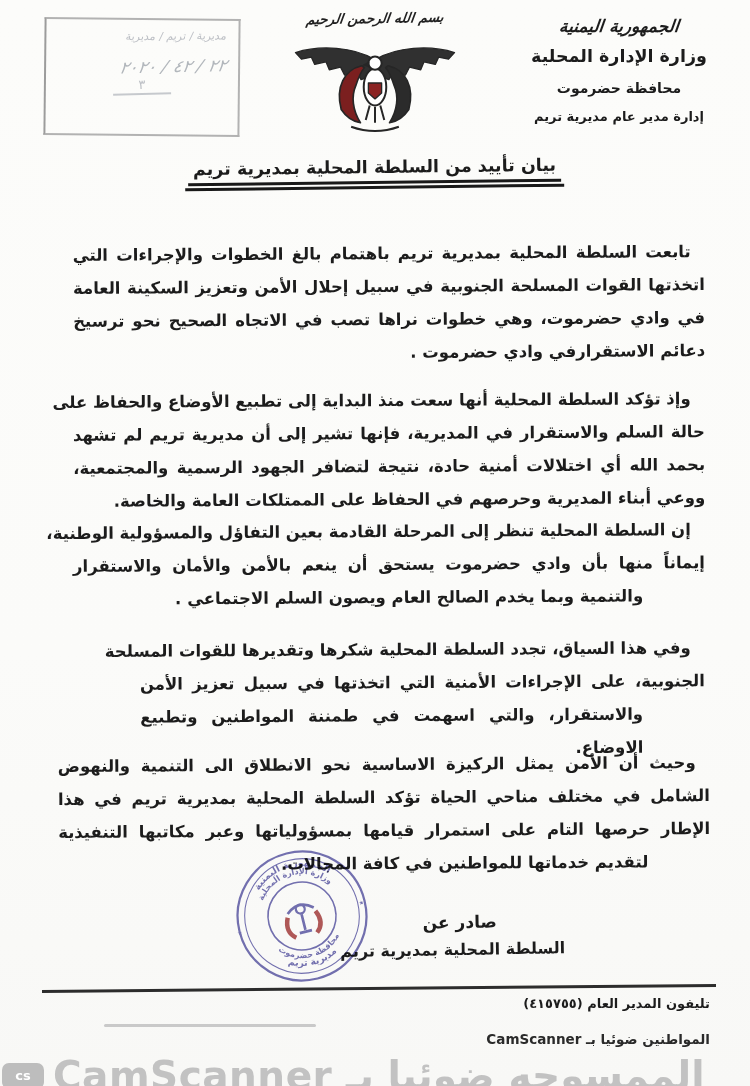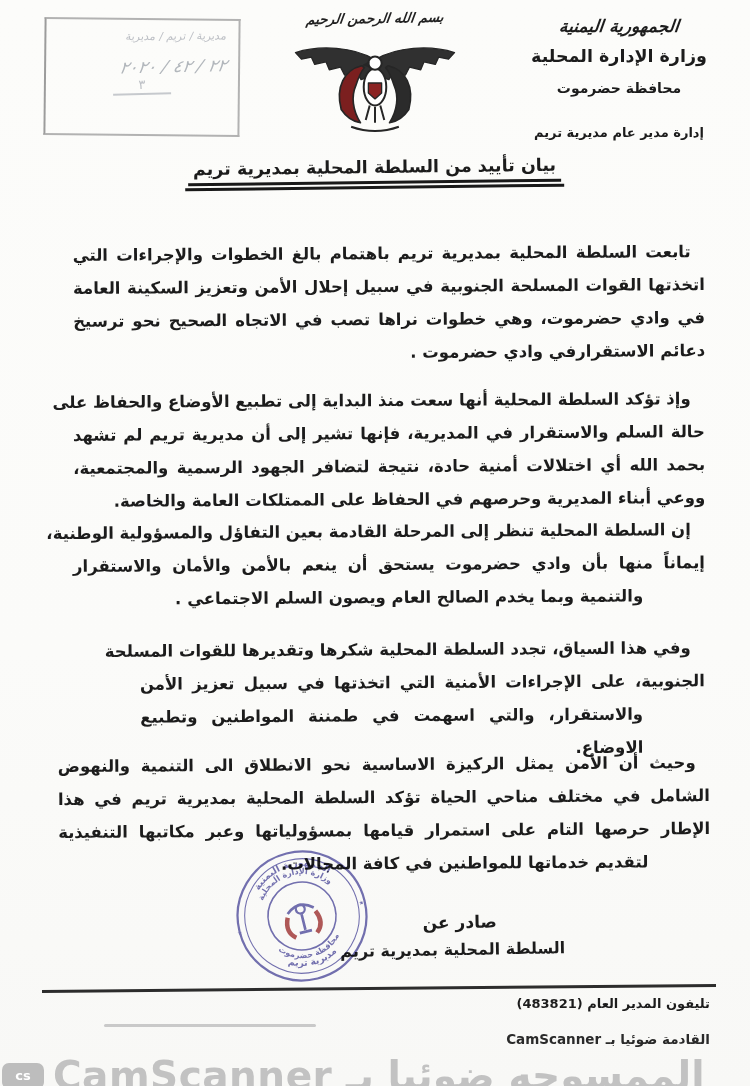--- a/index.html
+++ b/index.html
@@ -18,21 +18,21 @@
   .emblem-wrap{position:absolute;left:50%;top:10px;transform:translateX(-50%);
                width:190px;text-align:center;}
   .basmala{font-family:"DejaVu Serif",serif;font-weight:bold;font-style:italic;
            font-size:13.5px;letter-spacing:-1px;transform:skewX(-8deg) rotate(-1deg);
            white-space:nowrap;color:#222;}
   .letterhead{position:absolute;right:6px;top:16px;width:250px;text-align:center;direction:rtl;}
   .lh-country{font-family:"DejaVu Serif",serif;font-weight:bold;font-style:italic;
               font-size:17px;letter-spacing:-1px;transform:skewX(-6deg);}
   .lh-ministry{font-size:17.5px;font-weight:bold;margin-top:10px;}
   .lh-gov{font-size:14px;font-weight:bold;margin-top:14px;}
-  .lh-office{font-size:13px;font-weight:bold;margin-top:29px;}
+  .lh-office{font-size:13px;font-weight:bold;margin-top:13px;}
   
   .title-row{position:absolute;left:0;right:0;top:157px;text-align:center;}
   .doc-title{display:inline-block;font-size:17.5px;font-weight:bold;direction:rtl;
              padding:0 5px 4px;border-bottom:3px solid #191919;position:relative;
              transform:rotate(-.7deg);}
   .doc-title::after{content:"";position:absolute;left:-3px;right:-3px;bottom:-8px;
              height:3px;background:#191919;}
   
   .para{position:absolute;direction:rtl;transform:rotate(-.35deg);z-index:2;}
   .pline{font-size:16.5px;font-weight:bold;line-height:33px;
@@ -175,22 +175,22 @@
       <path d="M0,-4 v18 M-7,16 h14" stroke="#524fa1" stroke-width="3"></path>
     </g>
   </svg>
 
   <div class="sig">
     <div class="sig-label">صادر عن</div>
     <div class="sig-issuer">السلطة المحلية بمديرية تريم</div>
   </div>
 
   <div class="foot-line"></div>
-  <div class="phone right">تليفون المدير العام (483821)</div>
+  <div class="phone right">تليفون المدير العام (٤١٥٧٥٥)</div>
   <div class="gray-seg"></div>
-  <div class="cam-small">القادمة ضوئيا بـ CamScanner</div>
+  <div class="cam-small">المواطنين ضوئيا بـ CamScanner</div>
 
   <div class="wm">
     <span class="wm-badge">cs</span>
     <span class="wm-text">الممسوحه ضوئيا بـ CamScanner</span>
   </div>
 
 </div>
 
 </body></html>

